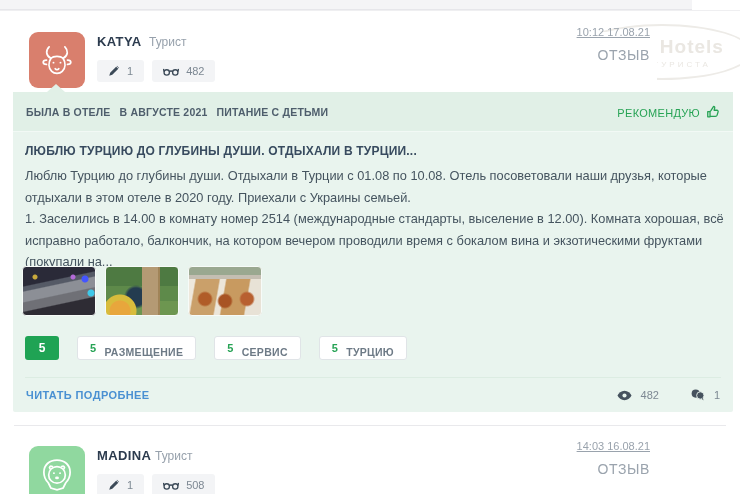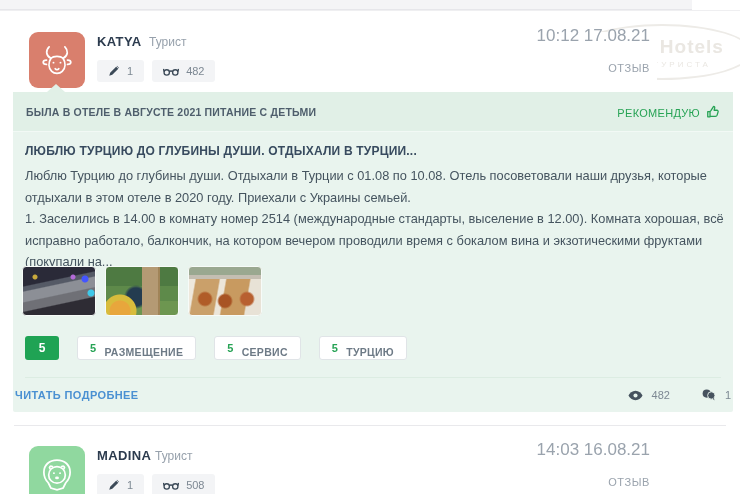--- a/index.html
+++ b/index.html
@@ -21,29 +21,29 @@
   .wm-sub { font-size:8px; letter-spacing:3px; margin-top:2px; }
 
   
   .user-block { position:absolute; left:13px; width:644px; height:60px; background:#fff; }
   .avatar { position:absolute; left:16px; top:0; width:56px; height:56px; border-radius:9px; display:flex; align-items:center; justify-content:center; }
   .uname { position:absolute; left:84px; top:2px; font-size:13px; font-weight:bold; color:#2c3b4e; letter-spacing:.4px; }
   .urole { position:absolute; left:136px; top:3px; font-size:12px; color:#97a1ac;text-align:right; }
   .chips { position:absolute; left:84px; top:28px; display:flex; gap:8px; }
   .chip { height:22px; background:#f3f4f6; border-radius:3px; display:flex; align-items:center; gap:7px; padding:0 11px; font-size:11px; color:#7d8893; }
   .meta { position:absolute; right:7px; top:-6px; text-align:right; z-index:1; }
-  .meta-date { font-size:17px; color:#9aa3ad; }
-  .meta-type { font-size:11px; color:#9aa3ad; text-transform:uppercase; letter-spacing:.6px; margin-top:16px; }
+  .meta-date { font-size:11px; color:#9aa3ad;text-decoration:underline; }
+  .meta-type { font-size:14px; color:#9aa3ad; text-transform:uppercase; letter-spacing:.6px; margin-top:9px; }
 
   
   .card { position:absolute; left:13px; top:92px; width:720px; height:320px; background:#e9f4ee; border-radius:2px; }
   .notch { position:absolute; left:34px; top:-8px; width:0; height:0; border-left:9px solid transparent; border-right:9px solid transparent; border-bottom:8px solid #e1f0e7; }
   .card-head { position:absolute; left:0; top:0; width:100%; height:40px; background:#e1f0e7; border-bottom:1px solid #f2f9f5;
     display:flex; align-items:center; padding:0 13px; }
-  .stay-tags { display:flex; gap:3px; font-size:10.5px; font-weight:bold; color:#4e5e6c; letter-spacing:.2px; }
+  .stay-tags { display:flex; gap:9px; font-size:10.5px; font-weight:bold; color:#4e5e6c; letter-spacing:.2px; }
   .recommend { margin-left:auto; display:flex; align-items:flex-end; gap:6px; font-size:11px; font-weight:normal; color:#27a355; letter-spacing:.3px; }
 
   .rtitle { position:absolute; left:12px; top:52px; width:700px; font-size:12px; font-weight:bold; color:#384b5f; letter-spacing:.2px; }
   .rbody { position:absolute; left:12px; top:73px; width:700px; font-size:12.8px; line-height:21.5px; color:#45545f; white-space:pre-line; }
 
   .photos { position:absolute; left:9px; top:174px; display:flex; gap:9px; }
   .photo { width:74px; height:50px; border-radius:4px; border:1px solid #f7fbf8; }
   .photo-bowling { background:
     radial-gradient(circle 4px at 62px 12px, #4455ff 0 3px, transparent 4px),
     radial-gradient(circle 3px at 50px 10px, #b46ad8 0 2px, transparent 3px),
@@ -66,21 +66,21 @@
 
   .ratings { position:absolute; left:12px; top:244px; display:flex; gap:18px; align-items:center; }
   .score-badge { width:34px; height:24px; background:#1fa354; color:#fff; border-radius:3px; font-size:12px; font-weight:bold;
     display:flex; align-items:center; justify-content:center; }
   .rate-chip { height:24px; background:#fff; border:1px solid #e0e4e7; border-radius:3px; display:flex; align-items:center; gap:8px;
     padding:0 12px; font-size:10.5px; font-weight:bold; letter-spacing:.3px; }
   .rate-chip .sc { color:#27a355; font-size:11px; }
   .rate-chip .lb { color:#6d7a86;margin-top:7px; }
 
   .card-divider { position:absolute; left:12px; right:12px; top:285px; height:1px; background:#dcecE2; background:#dcece2; }
-  .card-foot { position:absolute; left:0; top:286px; width:100%; height:34px; display:flex; align-items:center; padding:0 2px; }
+  .card-foot { position:absolute; left:0; top:286px; width:100%; height:34px; display:flex; align-items:center; padding:0 13px; }
   .read-more { font-size:11px; font-weight:bold; color:#4a90d2; letter-spacing:.4px; cursor:pointer; }
   .foot-stats { margin-left:auto; display:flex; align-items:center; gap:9px; font-size:11px; color:#7d8893; }
   .foot-stats .gap { width:14px; }
 
   .sep2 { position:absolute; left:14px; top:425px; width:712px; height:1px; background:#e9e9ec; }
 
   .icon { display:inline-flex; align-items:center; justify-content:center; }
 </style>
 </head>
 <body>

